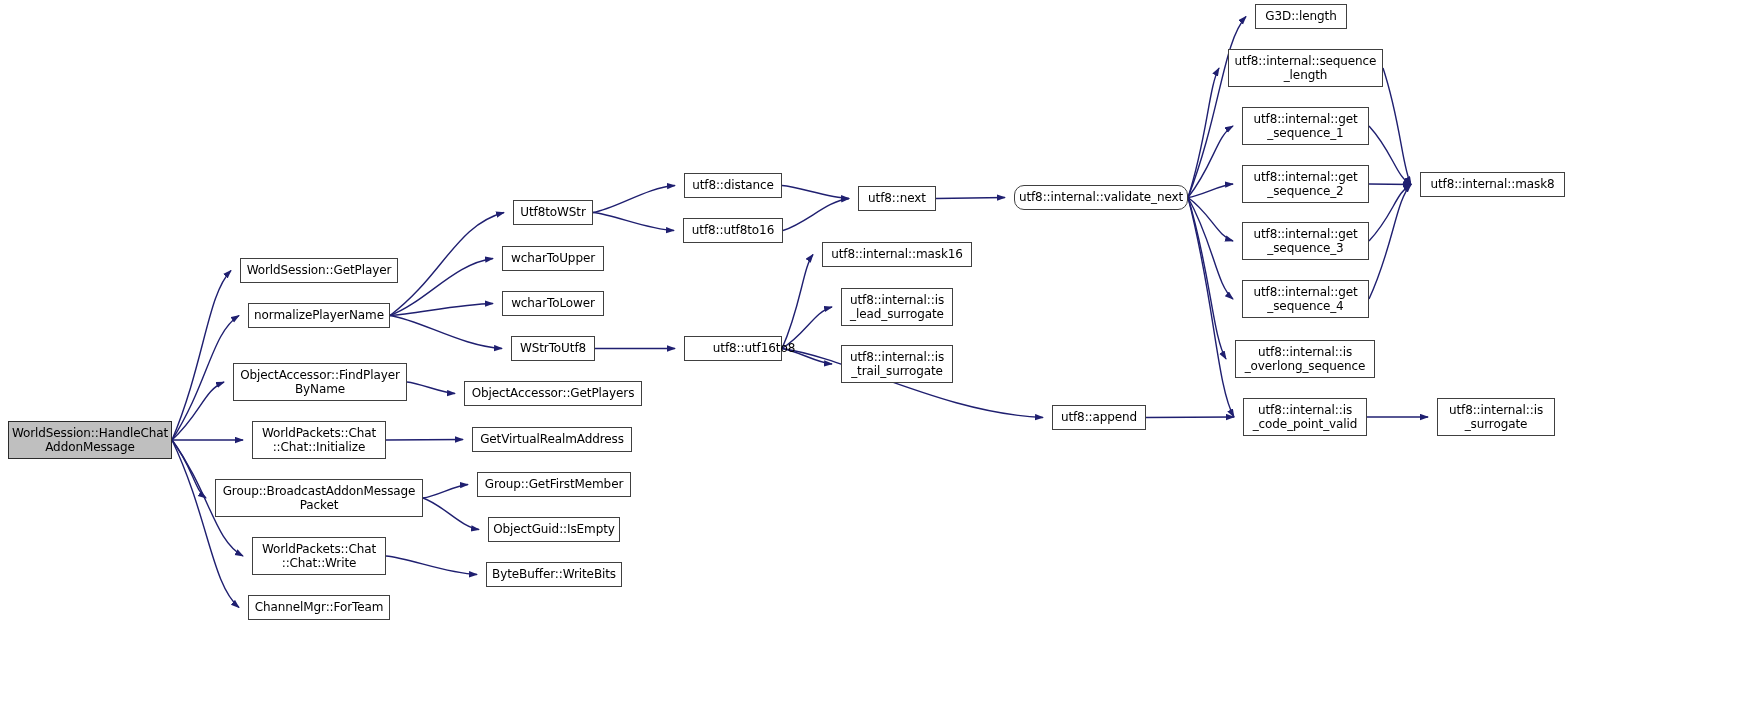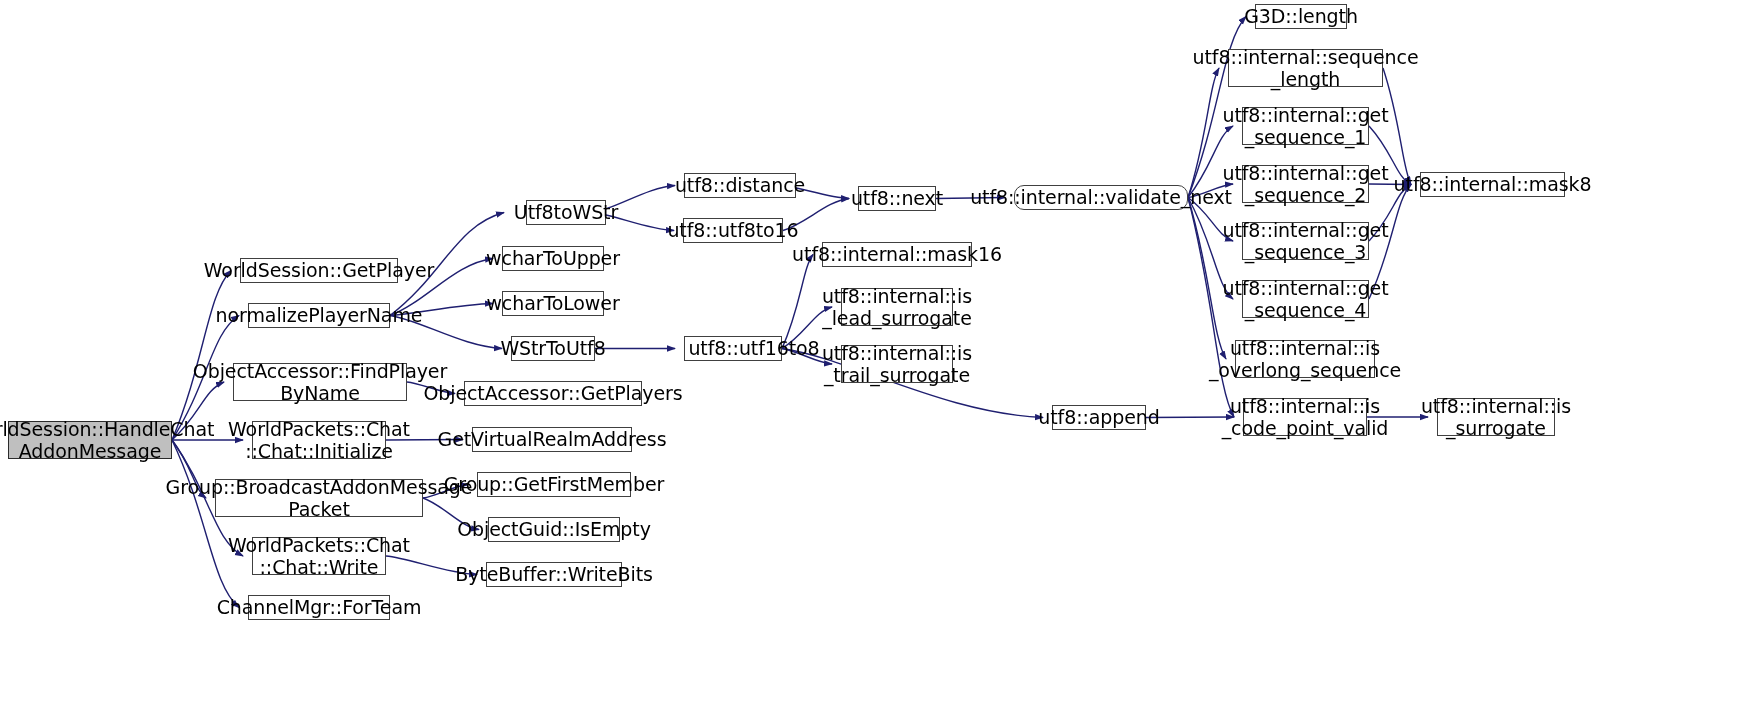--- a/index.html
+++ b/index.html
@@ -27,21 +27,21 @@
     position: absolute;
     box-sizing: border-box;
     border: 1px solid #404040;
     background: #ffffff;
     color: #000000;
     display: flex;
     align-items: center;
     justify-content: center;
     text-align: center;
     line-height: 1.18;
-    font-size: 19px;
+    font-size: 12px;
     letter-spacing: -0.1px;
     white-space: pre-line;
     cursor: pointer;
   }
   .node.root {
     background: #bfbfbf;
     border: 1px solid #2b2b2b;
   }
   .node-label {
     display: block;
@@ -110,30 +110,30 @@
       <div class="node" style="left: 248px; top: 303px; width: 142px; height: 25px;"><span class="node-label">normalizePlayerName</span></div>
       <div class="node" style="left: 233px; top: 363px; width: 174px; height: 38px;"><span class="node-label">ObjectAccessor::FindPlayer
 ByName</span></div>
       <div class="node" style="left: 252px; top: 421px; width: 134px; height: 38px;"><span class="node-label">WorldPackets::Chat
 ::Chat::Initialize</span></div>
       <div class="node" style="left: 215px; top: 479px; width: 208px; height: 38px;"><span class="node-label">Group::BroadcastAddonMessage
 Packet</span></div>
       <div class="node" style="left: 252px; top: 537px; width: 134px; height: 38px;"><span class="node-label">WorldPackets::Chat
 ::Chat::Write</span></div>
       <div class="node" style="left: 248px; top: 595px; width: 142px; height: 25px;"><span class="node-label">ChannelMgr::ForTeam</span></div>
-      <div class="node" style="left: 513px; top: 200px; width: 80px; height: 25px; margin-left: 13px;"><span class="node-label">Utf8toWStr</span></div>
+      <div class="node" style="left: 513px; top: 200px; width: 80px; height: 25px;"><span class="node-label">Utf8toWStr</span></div>
       <div class="node" style="left: 502px; top: 246px; width: 102px; height: 25px;"><span class="node-label">wcharToUpper</span></div>
       <div class="node" style="left: 502px; top: 291px; width: 102px; height: 25px;"><span class="node-label">wcharToLower</span></div>
       <div class="node" style="left: 511px; top: 336px; width: 84px; height: 25px;"><span class="node-label">WStrToUtf8</span></div>
       <div class="node" style="left: 464px; top: 381px; width: 178px; height: 25px;"><span class="node-label">ObjectAccessor::GetPlayers</span></div>
       <div class="node" style="left: 472px; top: 427px; width: 160px; height: 25px;"><span class="node-label">GetVirtualRealmAddress</span></div>
       <div class="node" style="left: 477px; top: 472px; width: 154px; height: 25px;"><span class="node-label">Group::GetFirstMember</span></div>
       <div class="node" style="left: 488px; top: 517px; width: 132px; height: 25px;"><span class="node-label">ObjectGuid::IsEmpty</span></div>
       <div class="node" style="left: 486px; top: 562px; width: 136px; height: 25px;"><span class="node-label">ByteBuffer::WriteBits</span></div>
-      <div class="node" style="left: 684px; top: 173px; width: 112px; height: 25px;"><span class="node-label">utf8::distance</span></div>
+      <div class="node" style="left: 684px; top: 173px; width: 98px; height: 25px;"><span class="node-label">utf8::distance</span></div>
       <div class="node" style="left: 683px; top: 218px; width: 100px; height: 25px;"><span class="node-label">utf8::utf8to16</span></div>
       <div class="node" style="left: 684px; top: 336px; width: 98px; height: 25px; padding-left: 42px;"><span class="node-label">utf8::utf16to8</span></div>
       <div class="node" style="left: 858px; top: 186px; width: 78px; height: 25px; text-align: right;"><span class="node-label">utf8::next</span></div>
       <div class="node" style="left: 822px; top: 242px; width: 150px; height: 25px;"><span class="node-label">utf8::internal::mask16</span></div>
       <div class="node" style="left: 841px; top: 288px; width: 112px; height: 38px;"><span class="node-label">utf8::internal::is
 _lead_surrogate</span></div>
       <div class="node" style="left: 841px; top: 345px; width: 112px; height: 38px;"><span class="node-label">utf8::internal::is
 _trail_surrogate</span></div>
       <div class="node" style="left: 1052px; top: 405px; width: 94px; height: 25px;"><span class="node-label">utf8::append</span></div>
       <div class="node" style="left: 1014px; top: 185px; width: 174px; height: 25px; border-radius: 10px;"><span class="node-label">utf8::internal::validate_next</span></div>

